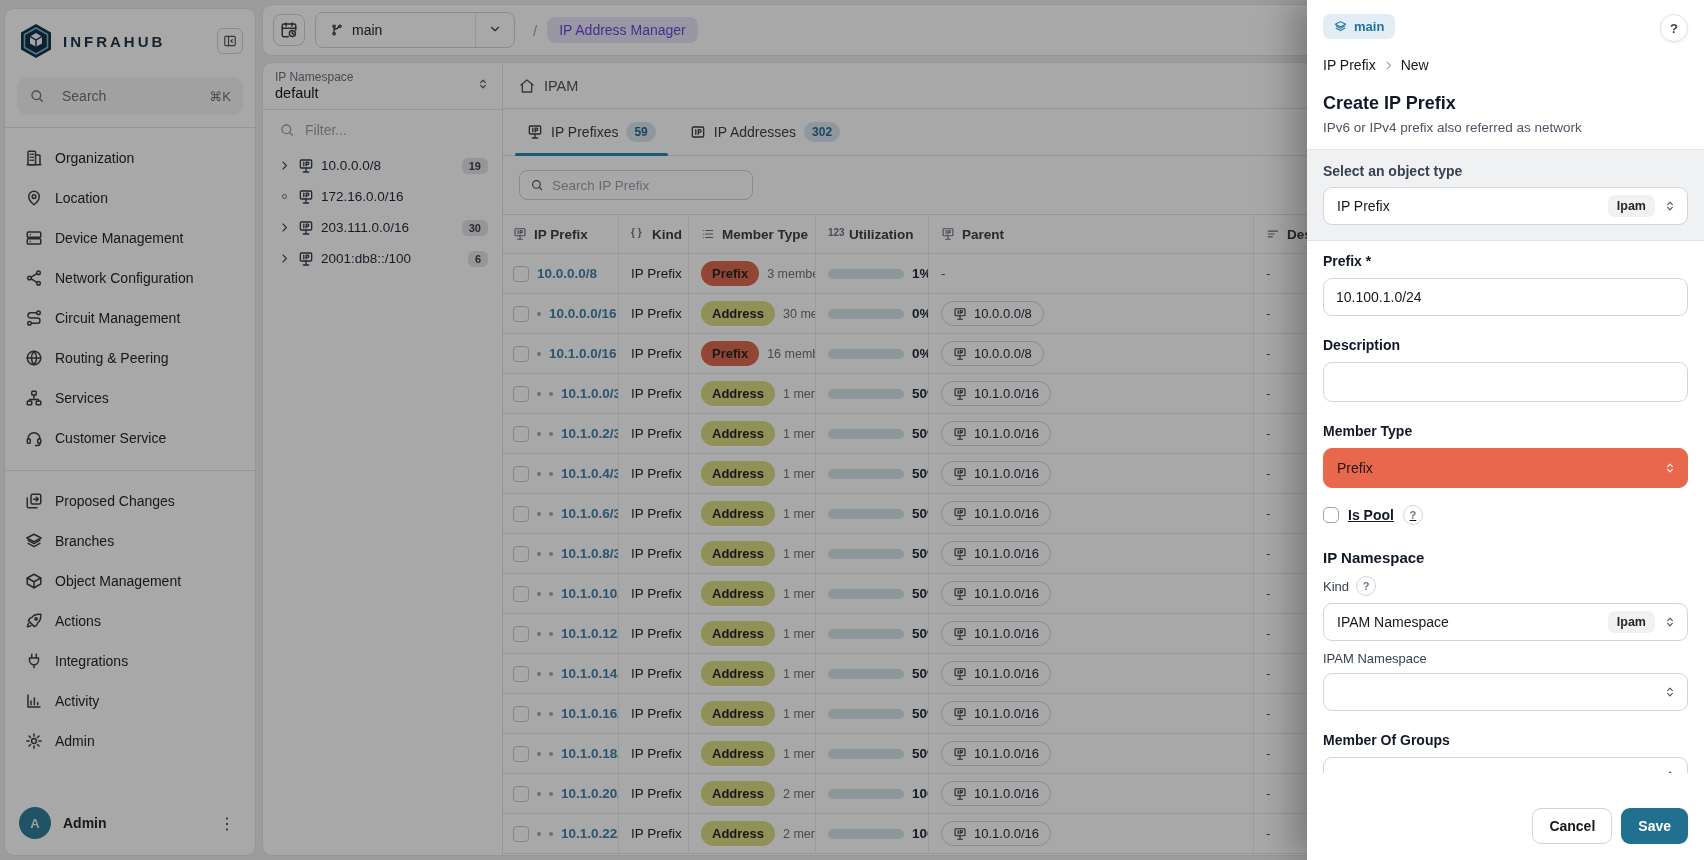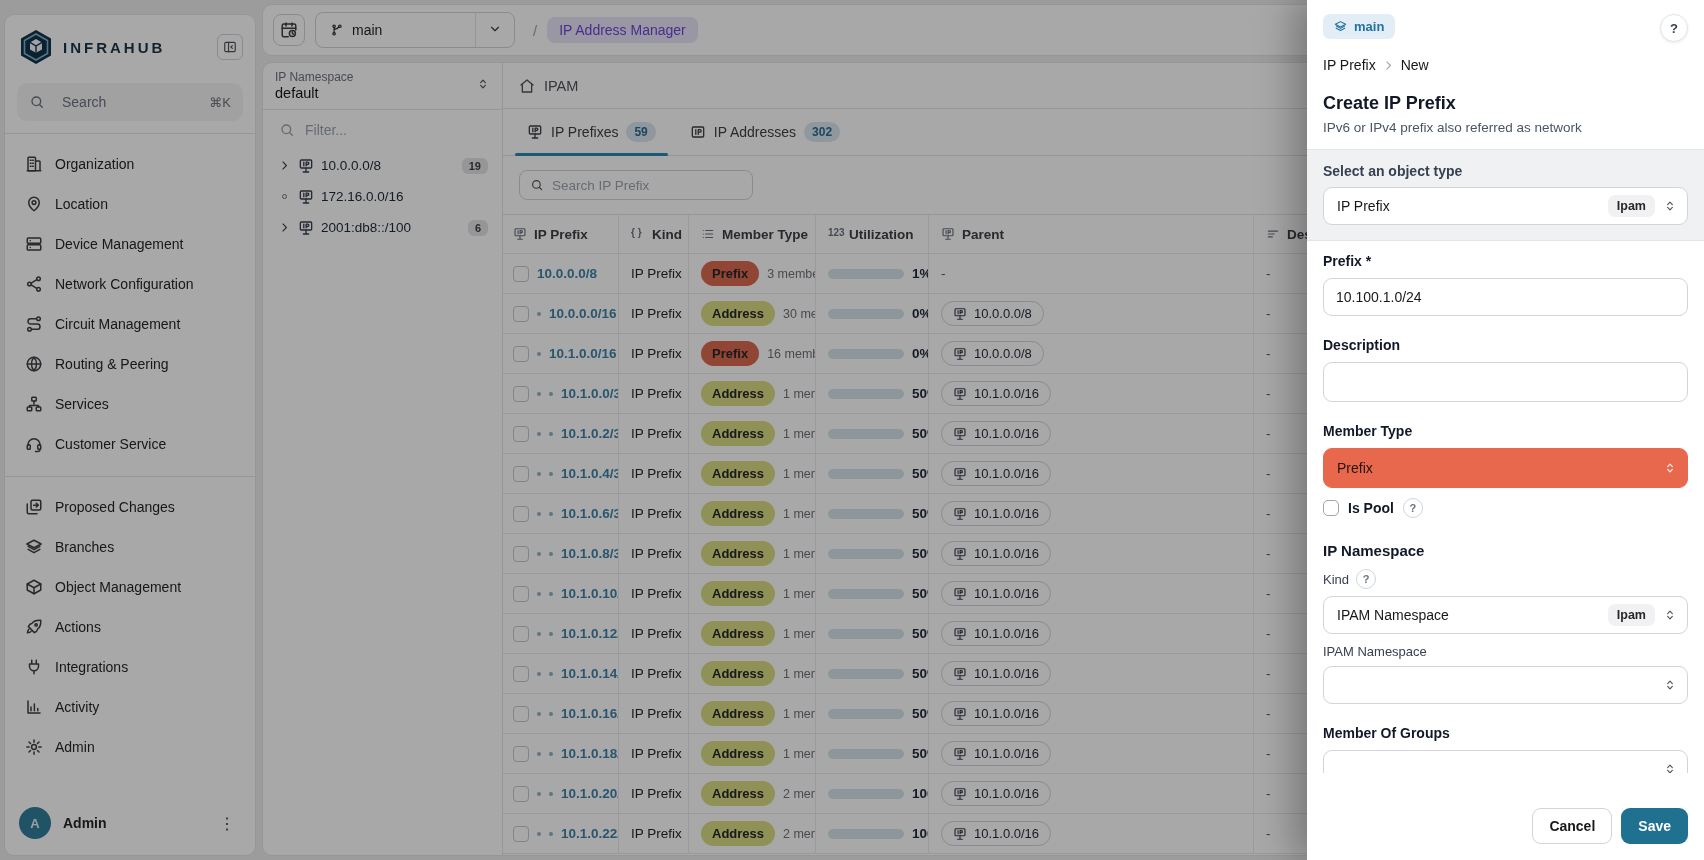--- a/index.html
+++ b/index.html
@@ -2,21 +2,21 @@
 <html style="--accent-salmon: #e8684d; --save-blue: #20708f; --link-blue: #3f83a8; --badge-prefix-bg: #dd6a4f; --badge-address-bg: #d9dc85; --util-fill: #2e77a0; --util-track: #d6e4ec; --tab-underline: #2b87b5; --branch-badge-bg: #e2edf5; --branch-badge-text: #2272a3; --breadcrumb-purple: #6d46d8; --breadcrumb-purple-bg: #eae5f9; --avatar-teal: #2f7e9a;"><head>
 <meta charset="utf-8">
 <style>
   * { margin:0; padding:0; box-sizing:border-box; }
   html,body { width:1704px; height:860px; overflow:hidden; }
   body { font-family:"Liberation Sans", sans-serif; background:#ededee; color:#18181b; position:relative; }
 
   .card { background:#fff; border:1px solid #e4e4e7; border-radius:10px; }
 
   
-  .sidebar { position:absolute; left:4px; top:14px; bottom:4px; width:252px; display:flex; flex-direction:column; }
+  .sidebar { position:absolute; left:4px; top:8px; bottom:4px; width:252px; display:flex; flex-direction:column; }
   .logo-row { display:flex; align-items:center; gap:10px; padding:14px 12px 10px 14px; }
   .logo-mark { width:34px; height:36px; flex:0 0 auto; }
   .logo-text { font-weight:800; font-size:15px; letter-spacing:3px; color:#1c3648; flex:1; }
   .collapse-btn { width:26px; height:26px; border:1px solid #d4d4d8; border-radius:6px; background:#fff; color:#52525b; display:flex; align-items:center; justify-content:center; }
   .sb-search { margin:8px 12px 0 12px; height:38px; background:#f4f4f5; border-radius:10px; display:flex; align-items:center; gap:17px; padding:0 12px; color:#6b7280; font-size:14px; }
   .sb-search .kbd { margin-left:auto; color:#71717a; font-size:13px; }
   .sb-div { height:1px; background:#e4e4e7; margin:12px 0 0 0; }
   .nav-group { padding:10px 8px 0 8px; }
   .nav-item { display:flex; align-items:center; gap:12px; height:40px; padding:0 12px; border-radius:8px; font-size:14px; color:#27272a; }
   .nav-item .icon { color:#3f3f46; }
@@ -117,21 +117,21 @@
   .kind-badge { background:#f1f1f3; color:#27272a; font-size:12.5px; font-weight:700; padding:4px 9px; border-radius:7px; }
   .sel-caret { color:#52525b; }
 
   .form-body { flex:1; overflow:hidden; padding:12px 16px 0 16px; }
   .f-label { font-size:14px; font-weight:600; color:#111827; display:block; margin-bottom:9px; }
   .f-gap { height:21px; }
   .text-input { width:100%; height:38px; border:1px solid #d4d4d8; border-radius:9px; padding:0 12px; font-size:14px; color:#18181b; font-family:inherit; outline:none; background:#fff; }
   .textarea { width:100%; height:40px; border:1px solid #d4d4d8; border-radius:9px; background:#fff; }
   .select.salmon { background:var(--accent-salmon); border-color:var(--accent-salmon); height:40px; color:#26140f; font-weight:500; }
   .select.salmon .sel-caret { color:#fdf2ef; }
-  .ispool { display:flex; align-items:center; gap:9px; margin-top:10px; }
+  .ispool { display:flex; align-items:center; gap:9px; margin-top:17px;text-decoration:underline; }
   .ispool .cbx { border-radius:5px; border-color:#9ca3af; }
   .ispool .f-label { margin:0; }
   .mini-help { width:20px; height:20px; border-radius:50%; border:1px solid #d1d5db; color:#6b7280; font-size:11px; font-weight:700; display:flex; align-items:center; justify-content:center; background:#fff; }
   .section-h { font-size:15px; font-weight:700; color:#111827; margin-top:24px; }
   .sub-label { display:flex; align-items:center; gap:7px; font-size:13px; color:#374151; margin:10px 0 7px 0; }
 
   .panel-footer { padding:14px 16px 16px 16px; display:flex; justify-content:flex-end; gap:9px; }
   .btn { height:36px; border-radius:9px; font-size:14px; font-weight:600; font-family:inherit; border:1px solid transparent; padding:0 16px;margin-top:21px; }
   .btn-cancel { background:#fff; border-color:#d4d4d8; color:#18181b; }
   .btn-save { background:var(--save-blue); color:#fff; }
@@ -434,20 +434,38 @@
                 </svg>
               </span>
             </span>
             <span class="icon">
               <svg viewBox="0 0 24 24" fill="none" stroke="currentColor" stroke-width="2" stroke-linecap="round" stroke-linejoin="round">
                 <rect x="3.5" y="3" width="17" height="12" rx="1.5"></rect>
                 <path d="M8 21h8M12 15v6"></path>
                 <path d="M8.7 6.3v5.4M12.2 11.7V6.3h2.3a1.7 1.7 0 0 1 0 3.4h-2.3"></path>
               </svg>
             </span>
+            <span class="tree-label">203.111.0.0/16</span>
+            <span class="tree-badge">30</span>
+          </div>
+          <div class="tree-item">
+            <span class="tw">
+              <span class="icon i12">
+                <svg viewBox="0 0 24 24" fill="none" stroke="currentColor" stroke-width="2" stroke-linecap="round" stroke-linejoin="round">
+                  <path d="M9 5.5 15.5 12 9 18.5"></path>
+                </svg>
+              </span>
+            </span>
+            <span class="icon">
+              <svg viewBox="0 0 24 24" fill="none" stroke="currentColor" stroke-width="2" stroke-linecap="round" stroke-linejoin="round">
+                <rect x="3.5" y="3" width="17" height="12" rx="1.5"></rect>
+                <path d="M8 21h8M12 15v6"></path>
+                <path d="M8.7 6.3v5.4M12.2 11.7V6.3h2.3a1.7 1.7 0 0 1 0 3.4h-2.3"></path>
+              </svg>
+            </span>
             <span class="tree-label">2001:db8::/100</span>
             <span class="tree-badge">6</span>
           </div>
         </div>
     </div>
 
     <div class="main-pane">
       <div class="ipam-header">
         <span class="icon">
             <svg viewBox="0 0 24 24" fill="none" stroke="currentColor" stroke-width="2" stroke-linecap="round" stroke-linejoin="round">

